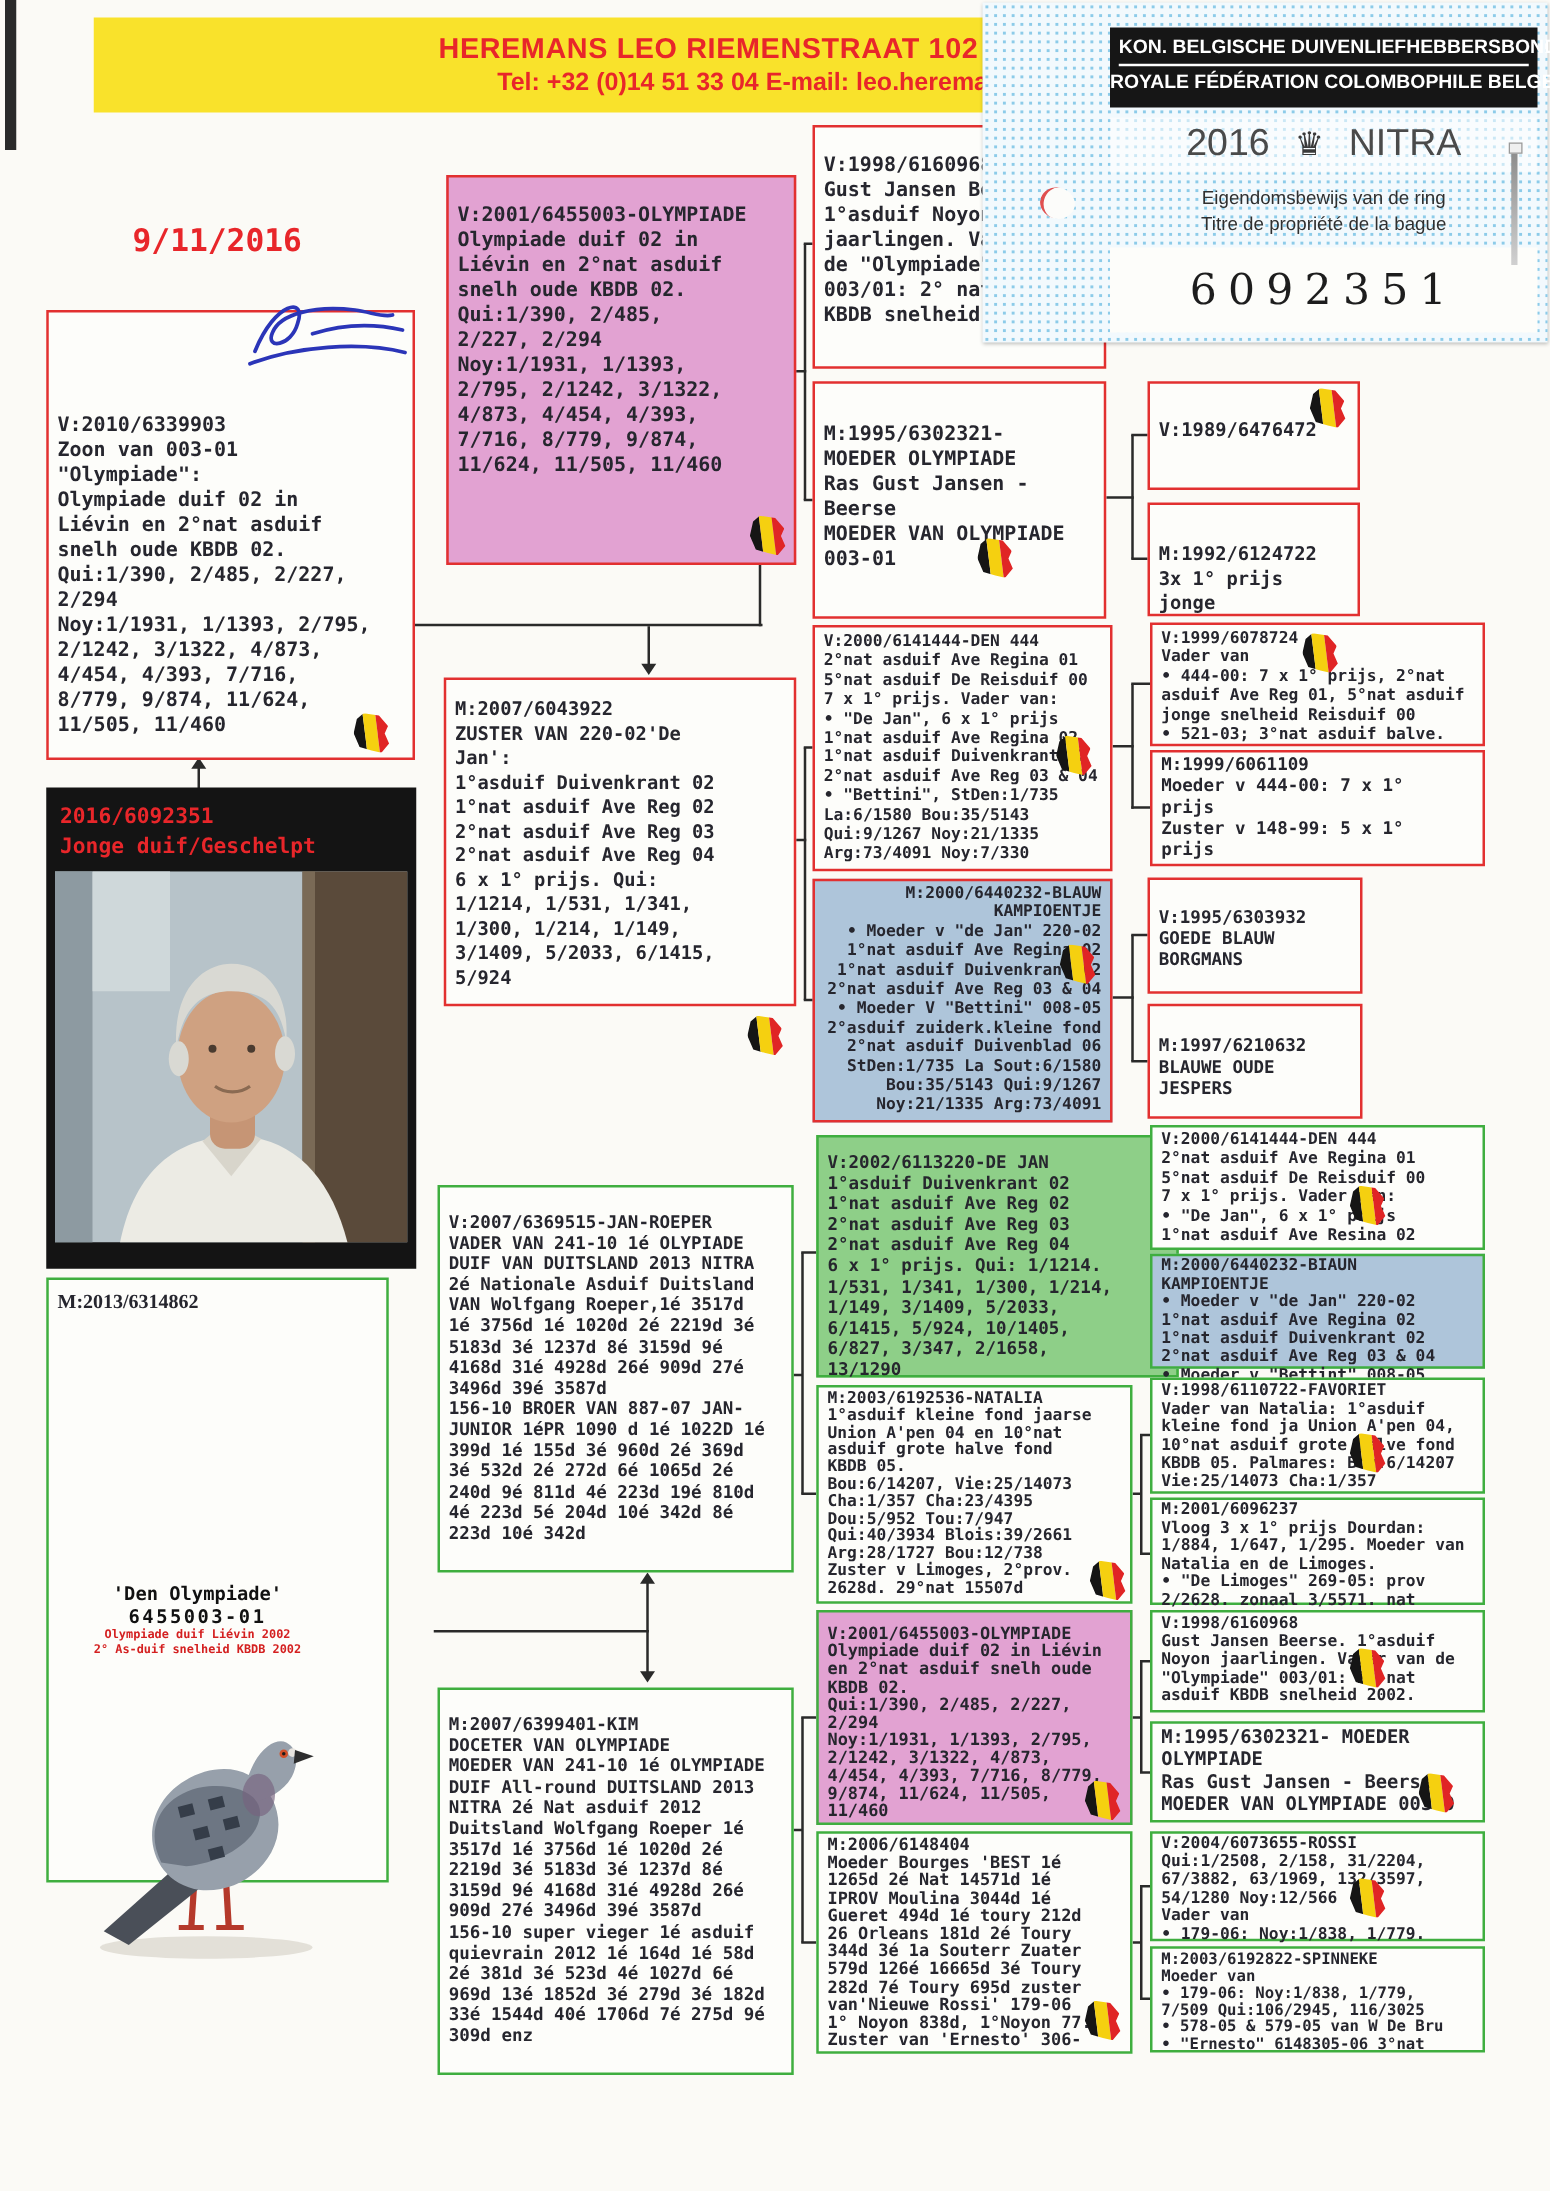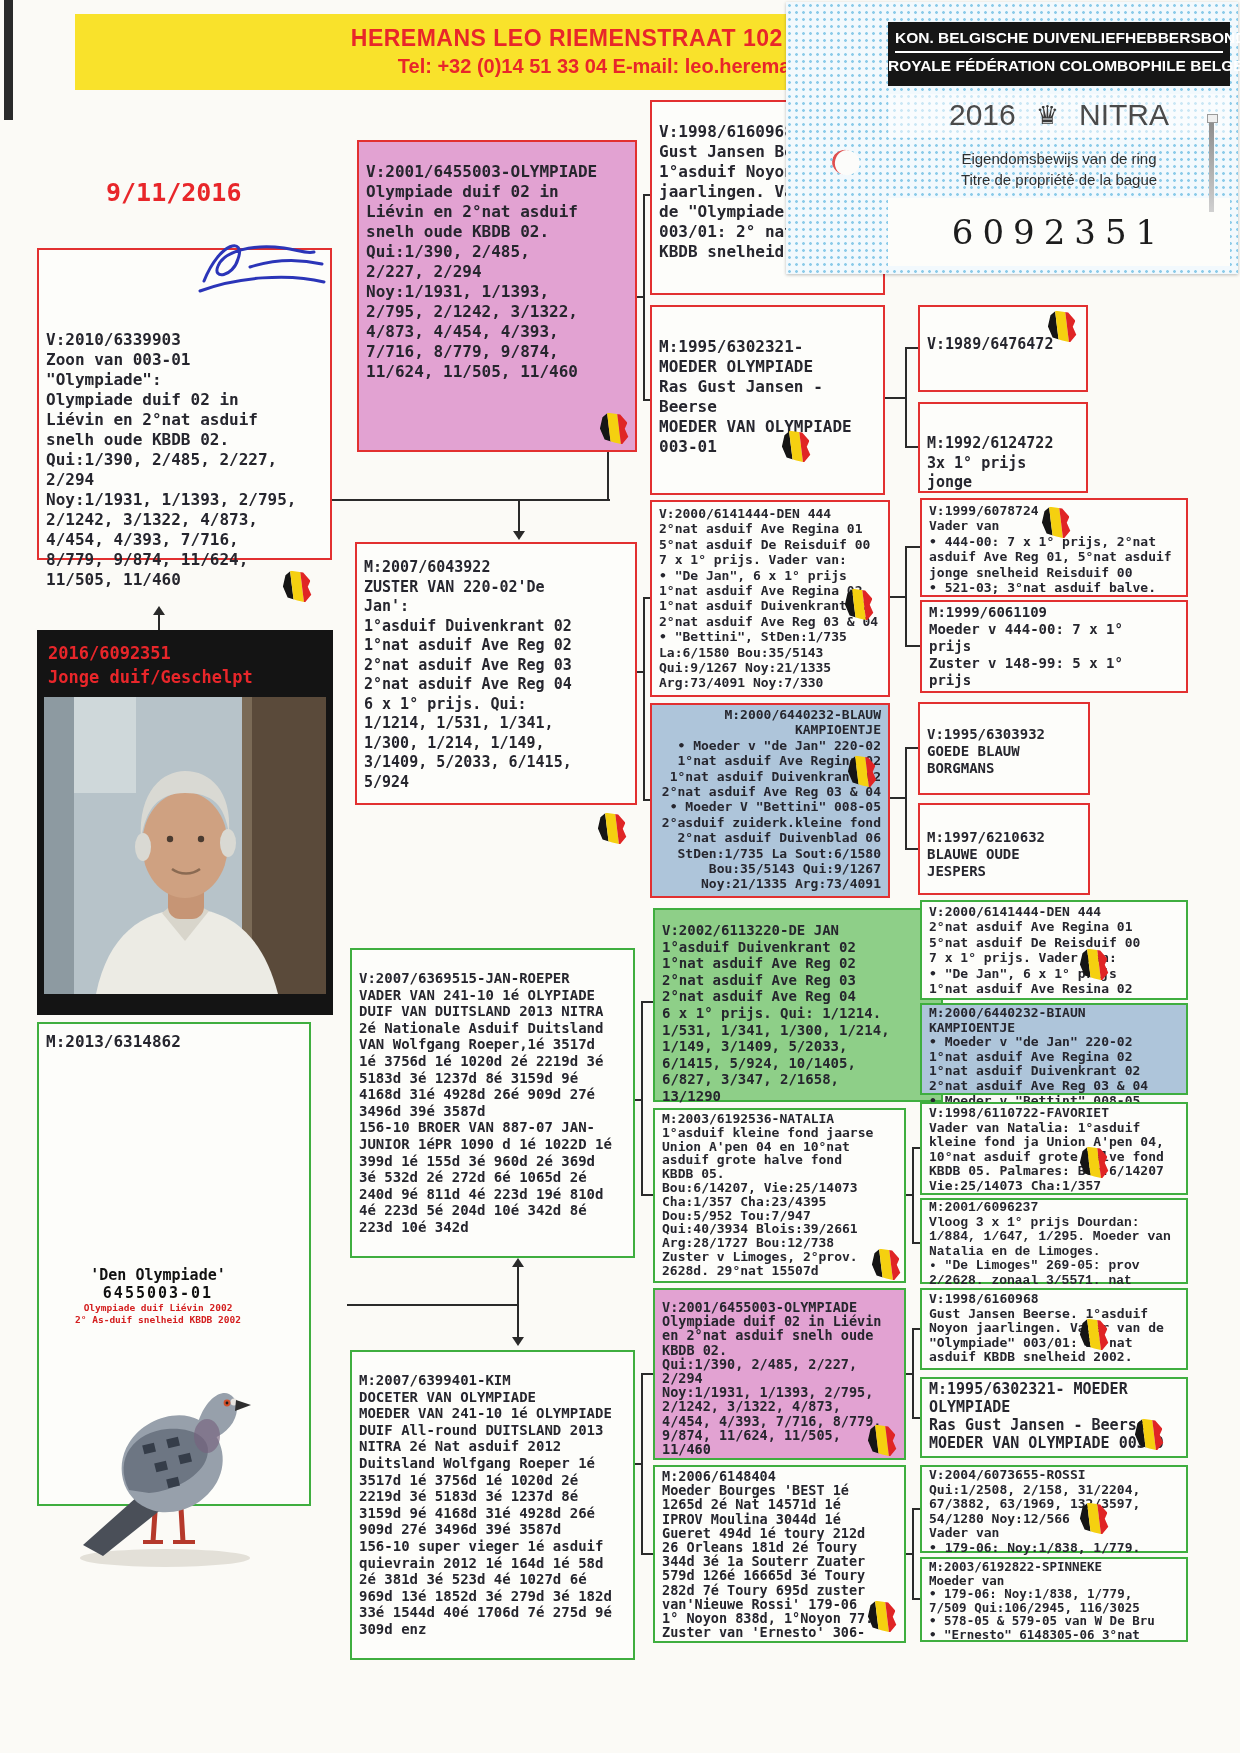--- a/index.html
+++ b/index.html
@@ -108,21 +108,21 @@
     </div>
     <div class="cert-sub">
       <div>Eigendomsbewijs van de ring</div>
       <div>Titre de propriété de la bague</div>
     </div>
     <div class="cert-num">6092351</div>
     <div class="cert-hole"></div>
     <div class="cert-pin"></div>
   </div>
 
-  <div class="pbox red" style="left:37px;top:248px;width:295px;height:312px;">
+  <div class="pbox red" style="left:37px;top:248px;width:295px;height:360px;">
     <div class="txt t-lg" style="padding-top:80px;">V:2010/6339903
 Zoon van 003-01
 "Olympiade":
 Olympiade duif 02 in
 Liévin en 2°nat asduif
 snelh oude KBDB 02.
 Qui:1/390, 2/485, 2/227,
 2/294
 Noy:1/1931, 1/1393, 2/795,
 2/1242, 3/1322, 4/873,
@@ -239,21 +239,21 @@
 
   <div class="pbox red" style="left:918px;top:702px;width:172px;height:93px;">
     <div class="txt t-md2" style="padding-top:22px;">V:1995/6303932
 GOEDE BLAUW BORGMANS</div>
   </div>
   <div class="pbox red" style="left:918px;top:803px;width:172px;height:92px;">
     <div class="txt t-md2" style="padding-top:24px;">M:1997/6210632
 BLAUWE OUDE JESPERS</div>
   </div>
 
-  <div class="pbox green" style="left:37px;top:1022px;width:274px;height:484px;">
+  <div class="pbox green" style="left:37px;top:1022px;width:274px;height:484px;font-family:Liberation Serif, serif;">
     <div class="txt t-lg" style="padding-top:8px;">M:2013/6314862</div>
   </div>
 
   <div class="pbox green" style="left:350px;top:948px;width:285px;height:310px;">
     <div class="txt t-med" style="padding-top:20px;">V:2007/6369515-JAN-ROEPER
 VADER VAN 241-10 1é OLYPIADE
 DUIF VAN DUITSLAND 2013 NITRA
 2é Nationale Asduif Duitsland
 VAN Wolfgang Roeper,1é 3517d
 1é 3756d 1é 1020d 2é 2219d 3é
@@ -360,21 +360,21 @@
 • Moeder v "Bettint" 008-05</div>
   </div>
   <div class="pbox green" style="left:920px;top:1102px;width:268px;height:93px;">
     <div class="txt t-sm3" style="padding-top:2px;">V:1998/6110722-FAVORIET
 Vader van Natalia: 1°asduif
 kleine fond ja Union A'pen 04,
 10°nat asduif grote halve fond
 KBDB 05. Palmares: Bou:6/14207
 Vie:25/14073 Cha:1/357</div>
   </div>
-  <div class="pbox green" style="left:920px;top:1198px;width:268px;height:86px;font-family:Liberation Mono, monospace;">
+  <div class="pbox green" style="left:920px;top:1198px;width:268px;height:86px;">
     <div class="txt t-sm3" style="padding-top:1px;">M:2001/6096237
 Vloog 3 x 1° prijs Dourdan:
 1/884, 1/647, 1/295. Moeder van
 Natalia en de Limoges.
 • "De Limoges" 269-05: prov
 2/2628. zonaal 3/5571. nat</div>
   </div>
   <div class="pbox green" style="left:920px;top:1288px;width:268px;height:82px;">
     <div class="txt t-sm3" style="padding-top:2px;">V:1998/6160968
 Gust Jansen Beerse. 1°asduif

